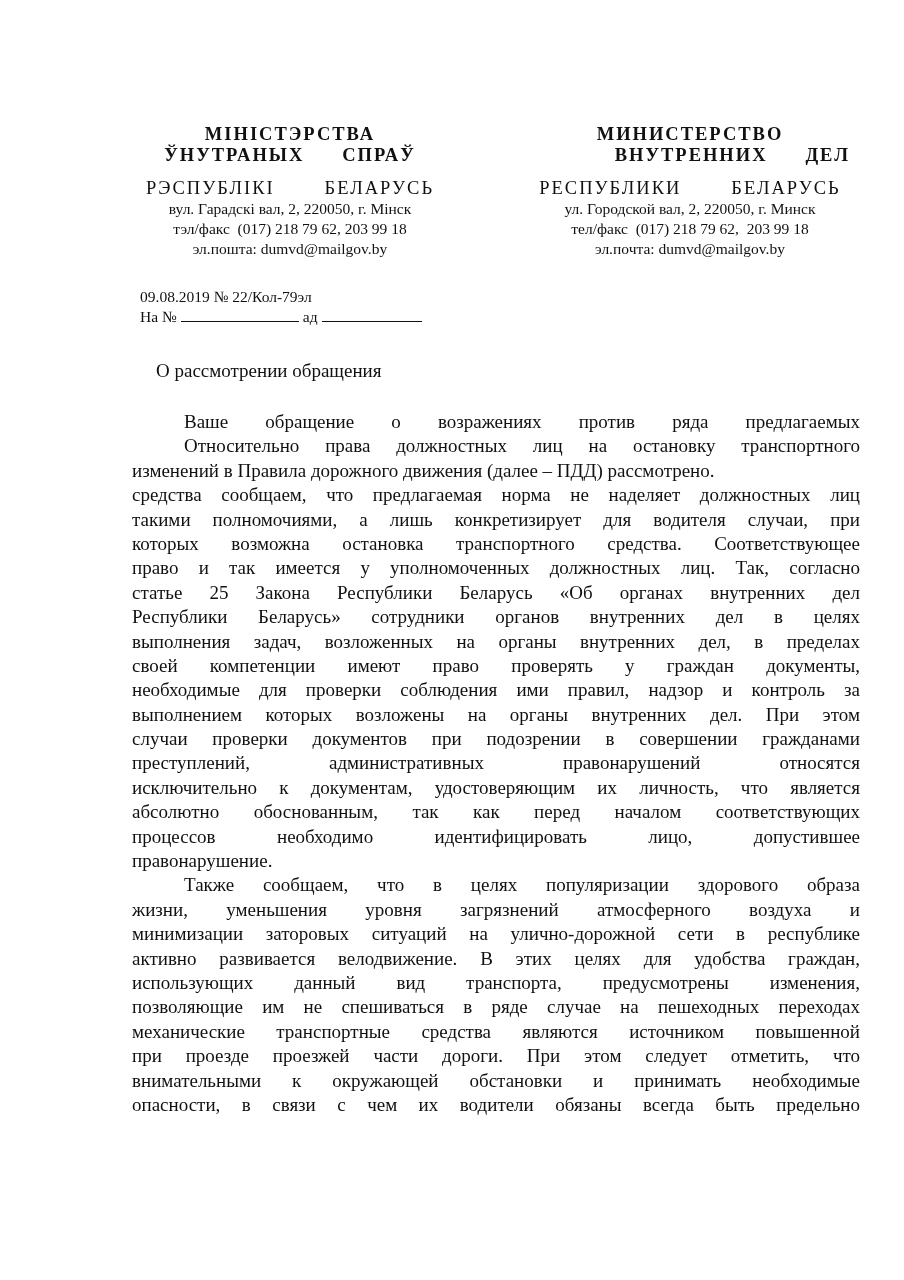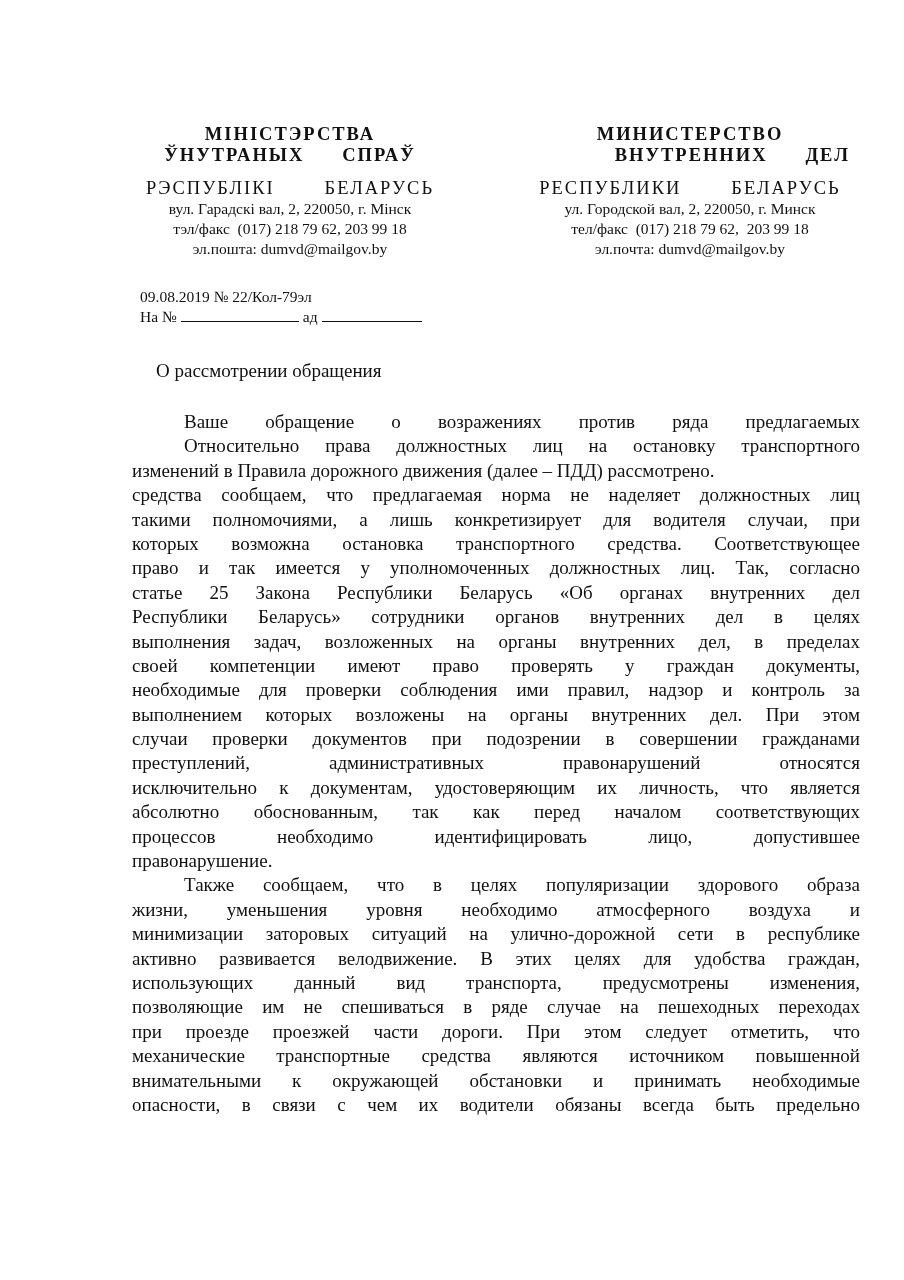--- a/index.html
+++ b/index.html
@@ -76,22 +76,22 @@
     <span class="line">своей компетенции имеют право проверять у граждан документы,</span>
     <span class="line">необходимые для проверки соблюдения ими правил, надзор и контроль за</span>
     <span class="line">выполнением которых возложены на органы внутренних дел. При этом</span>
     <span class="line">случаи проверки документов при подозрении в совершении гражданами</span>
     <span class="line">преступлений, административных правонарушений относятся</span>
     <span class="line">исключительно к документам, удостоверяющим их личность, что является</span>
     <span class="line">абсолютно обоснованным, так как перед началом соответствующих</span>
     <span class="line">процессов необходимо идентифицировать лицо, допустившее</span>
     <span class="line last">правонарушение.</span>
     <span class="line indent">Также сообщаем, что в целях популяризации здорового образа</span>
-    <span class="line">жизни, уменьшения уровня необходимо атмосферного воздуха и</span>
+    <span class="line">жизни, уменьшения уровня загрязнений атмосферного воздуха и</span>
     <span class="line">минимизации заторовых ситуаций на улично-дорожной сети в республике</span>
     <span class="line">активно развивается велодвижение. В этих целях для удобства граждан,</span>
     <span class="line">использующих данный вид транспорта, предусмотрены изменения,</span>
     <span class="line">позволяющие им не спешиваться в ряде случае на пешеходных переходах</span>
+    <span class="line">механические транспортные средства являются источником повышенной</span>
     <span class="line">при проезде проезжей части дороги. При этом следует отметить, что</span>
-    <span class="line">механические транспортные средства являются источником повышенной</span>
     <span class="line">внимательными к окружающей обстановки и принимать необходимые</span>
     <span class="line">опасности, в связи с чем их водители обязаны всегда быть предельно</span>
   </div>
 
 </body></html>

